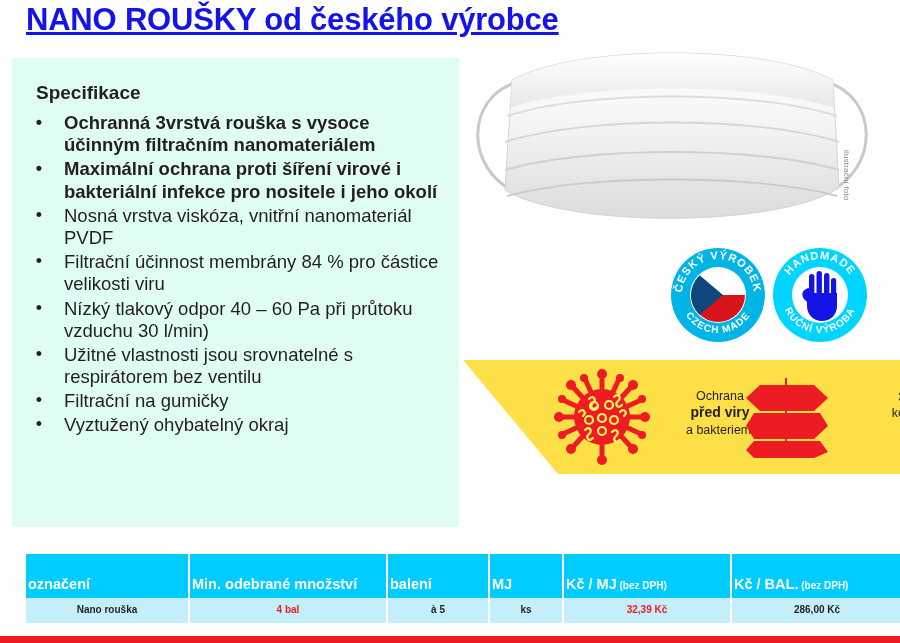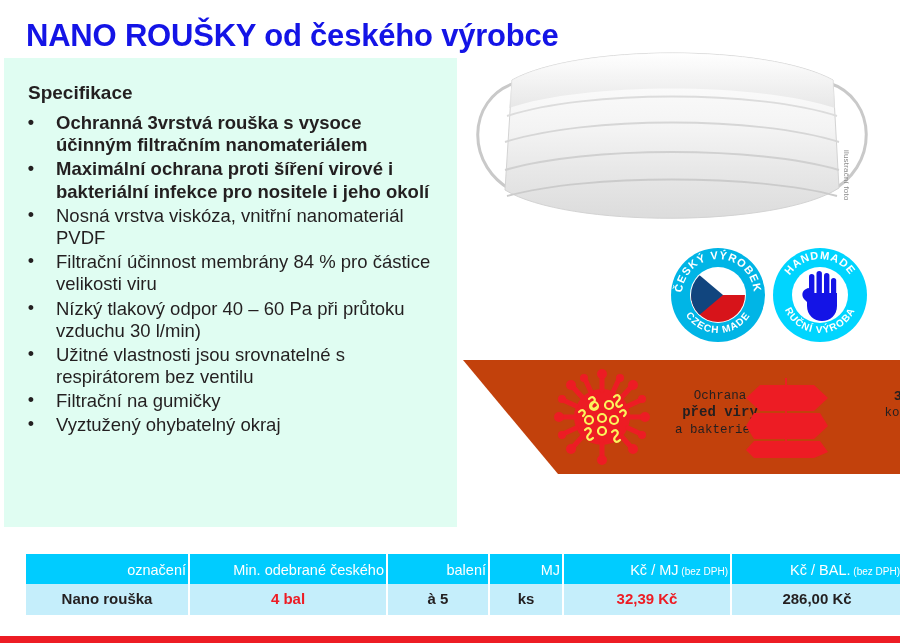--- a/index.html
+++ b/index.html
@@ -4,30 +4,29 @@
 <style>
   html, body { margin:0; padding:0; }
   body {
     width:900px; height:643px; position:relative; overflow:hidden;
     background:#ffffff;
     font-family:"Liberation Sans", sans-serif;
     color:#231f20;
   }
   
   #title {
-    position:absolute; left:26px; top:18px;
+    position:absolute; left:26px; top:2px;
     font-size:31px; font-weight:bold; color:#1414e6;
-    letter-spacing:-0.2px; white-space:nowrap;
+    letter-spacing:-0.2px; white-space:nowrap;text-decoration:underline;
   }
   
   #spec-panel {
-    position:absolute; left:4px; top:58px;
+    position:absolute; left:12px; top:58px;
     width:447px; height:469px;
     background:#e0fdf2;
-    padding-left:6px;
   }
   #spec-heading {
     position:absolute; left:24px; top:24px;
     font-size:19px; font-weight:bold; color:#231f20;
   }
   #spec-list {
     position:absolute; left:18px; top:54px; width:420px;
     margin:0; padding:0; list-style:none;
   }
   #spec-list li {
@@ -55,23 +54,22 @@
     font-size:8px; color:#8a8a8a; letter-spacing:0.2px;
     white-space:nowrap;
   }
   
   .badge { position:absolute; width:104px; height:104px; }
   #badge-czech { left:666px; top:243px; }
   #badge-handmade { left:768px; top:243px; }
   
   #yellow-banner {
     position:absolute; left:452px; top:360px; width:448px; height:114px;
-    background:#c2410c;
+    background:#fde047;
     clip-path:polygon(11px 0, 448px 0, 448px 114px, 106px 114px);
-    font-family:Liberation Mono, monospace;
   }
   #virus-icon { position:absolute; left:100px; top:8px; width:100px; height:98px; }
   #virus-text {
     position:absolute; left:215px; top:28px; width:106px;
     text-align:center; font-size:12.5px; line-height:1.28; color:#231f20;
   }
   #virus-text .b { font-weight:bold; font-size:14px; }
   #divider {
     position:absolute; left:333px; top:18px; width:2px; height:80px;
     background:#ed1c24;
@@ -82,28 +80,28 @@
     text-align:center; font-size:12.5px; line-height:1.28; color:#231f20;
   }
   #layers-text .b { font-weight:bold; font-size:13.5px; }
   
   #price-table {
     position:absolute; left:24px; top:554px;
     width:852px; border-collapse:separate; border-spacing:2px 0;
     table-layout:fixed;
   }
   #price-table th {
-    background:#00ccff; color:#ffffff; font-weight:normal;
-    font-size:14.5px; padding:8px 2px 6px; text-align:right;
+    background:#00ccff; color:#ffffff; font-weight:bold;
+    font-size:14.5px; padding:22px 2px 6px; text-align:left;
     white-space:nowrap;
   }
   #price-table th .small { font-size:10px; }
   #price-table td {
     background:#c5eefb; color:#231f20; font-weight:bold;
-    font-size:15px; padding:6px 2px 8px; text-align:center;
+    font-size:10px; padding:6px 2px 8px; text-align:center;
   }
   #price-table td.red { color:#ed1c24;margin-top:28px; }
   
   #bottom-bar {
     position:absolute; left:0; bottom:0; width:900px; height:7px;
     background:#ed1c24;
   }
 </style>
 </head>
 <body>
@@ -311,21 +309,21 @@
     <col style="width:162px">
       <col style="width:196px">
       <col style="width:100px">
     <col style="width:72px">
       <col style="width:166px">
       <col style="width:170px">
   </colgroup>
   <thead>
       <tr id="table-header-row">
         <th><span>označení</span></th>
-        <th><span>Min. odebrané českého</span></th>
+        <th><span>Min. odebrané množství</span></th>
         <th><span>balení</span></th>
         <th><span>MJ</span></th>
         <th><span>Kč / MJ</span><span class="small"> (bez DPH)</span></th>
         <th><span>Kč / BAL.</span><span class="small"> (bez DPH)</span></th>
       </tr>
     </thead>
   <tbody id="table-body">
       <tr>
         <td>Nano rouška</td>
         <td class="red">4 bal</td>

